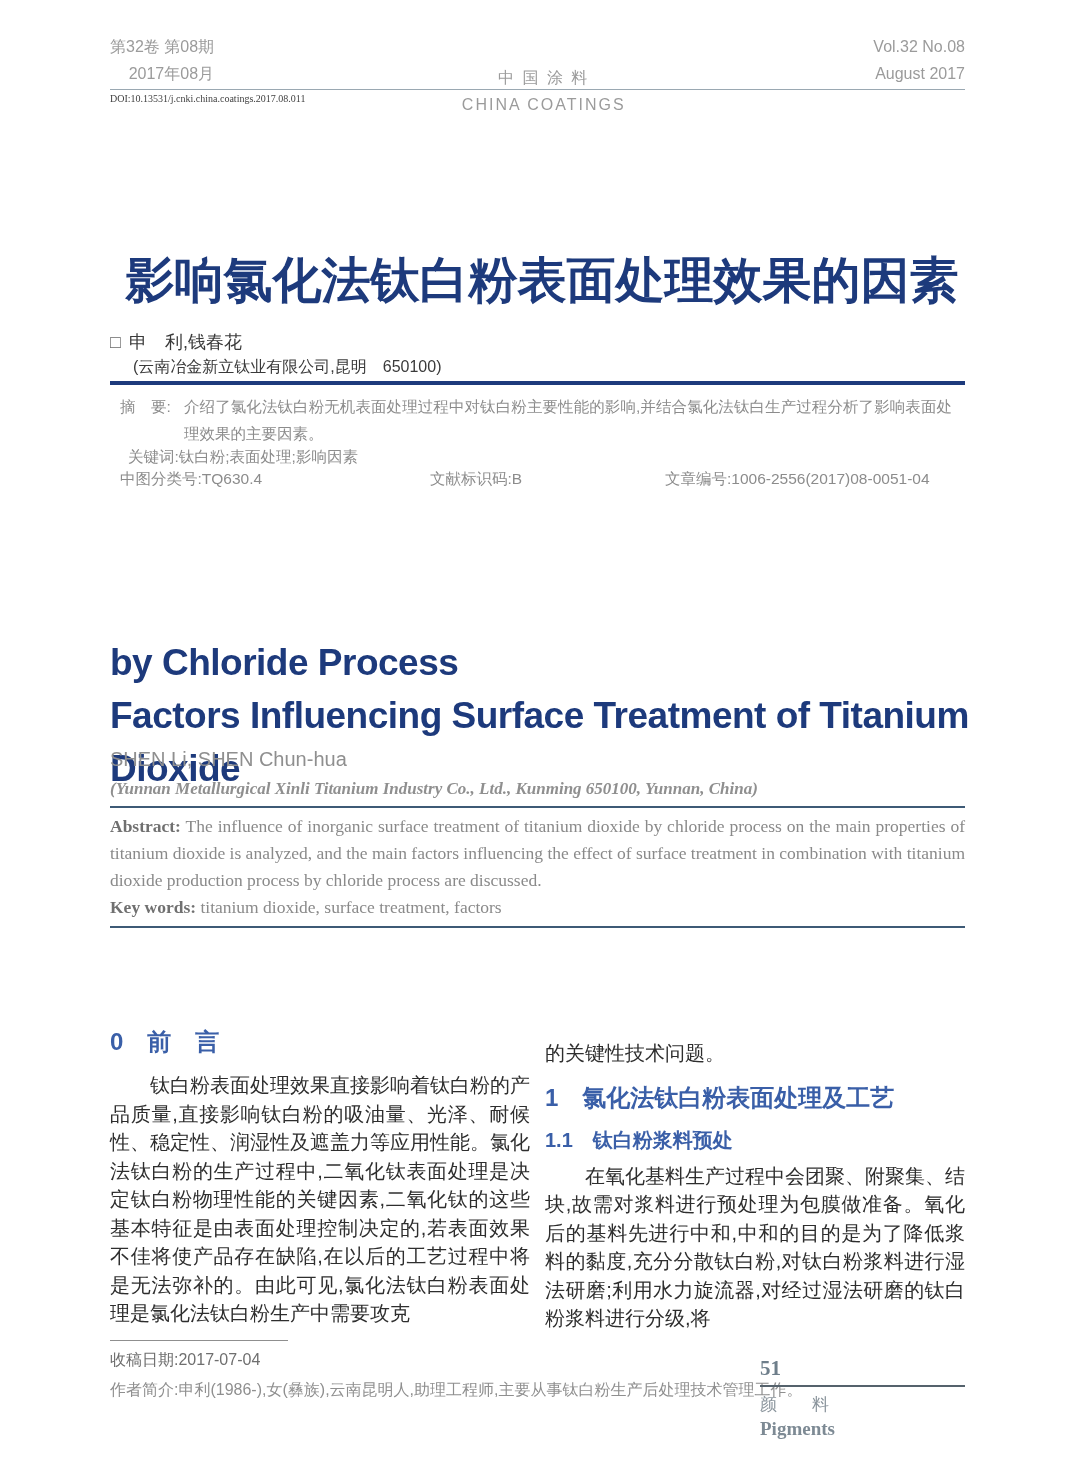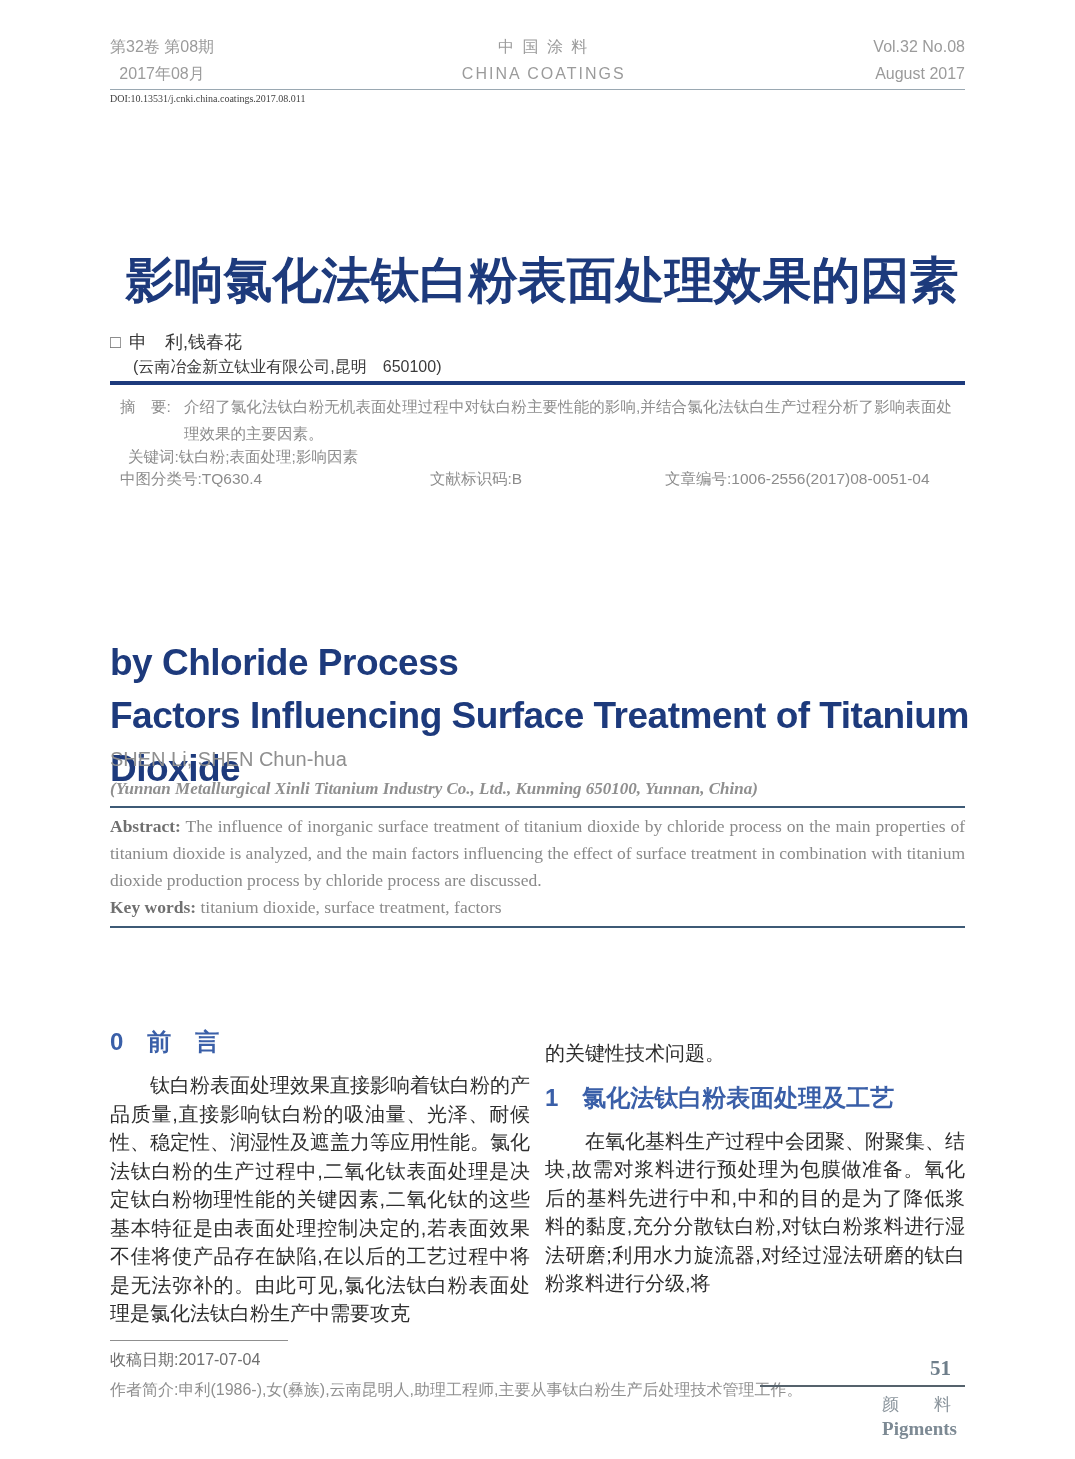--- a/index.html
+++ b/index.html
@@ -17,22 +17,22 @@
   
   .journal-header {
     position: absolute;
     top: 33px; left: 110px; width: 855px;
     display: flex;
     justify-content: space-between;
     color: #9b9b9b;
     font-size: 16px;
     line-height: 27px;
   }
-  .jh-col-left   { text-align: center;   }
-  .jh-col-center { text-align: center; letter-spacing: 2px; }
+  .jh-col-left   { text-align: right;   }
+  .jh-col-center { text-align: center; letter-spacing: 2px; margin-top: 31px; }
   .jh-col-right  { text-align: right;  }
   .header-rule {
     position: absolute;
     top: 89px; left: 110px; width: 855px; height: 1px;
     background: #9aa8b2;
   }
   .doi-line {
     position: absolute;
     top: 93px; left: 110px;
     font-family: "Liberation Serif", serif;
@@ -181,21 +181,21 @@
     background: #8f8f8f;
     margin-bottom: 9px;
   }
   .fn-received { color: #6f6f6f; margin-bottom: 9px; }
   .fn-bio      { color: #8f8f8f; }
 
   
   .page-footer {
     position: absolute;
     top: 1356px; right: 110px;
-    text-align: right;
+    text-align: left;
   }
   .pf-number {
     font-family: "Liberation Serif", serif;
     font-size: 21px;
     font-weight: bold;
     color: #6e7e8a;
     margin-right: 14px;
   }
   .pf-rule {
     width: 205px; height: 2px;
@@ -274,20 +274,21 @@
   <div class="abs-rule-bottom"></div>
 
   <div class="col-left">
     <h2 class="sec-h2">0　前　言</h2>
     <p class="body-text indent">钛白粉表面处理效果直接影响着钛白粉的产品质量,直接影响钛白粉的吸油量、光泽、耐候性、稳定性、润湿性及遮盖力等应用性能。氯化法钛白粉的生产过程中,二氧化钛表面处理是决定钛白粉物理性能的关键因素,二氧化钛的这些基本特征是由表面处理控制决定的,若表面效果不佳将使产品存在缺陷,在以后的工艺过程中将是无法弥补的。由此可见,氯化法钛白粉表面处理是氯化法钛白粉生产中需要攻克</p>
   </div>
 
   <div class="col-right">
     <p class="body-text cont-line">的关键性技术问题。</p>
     <h2 class="sec-h2">1　氯化法钛白粉表面处理及工艺</h2>
+    <h3 class="sec-h3">1.1　钛白粉浆料预处</h3>
     <p class="body-text indent">在氧化基料生产过程中会团聚、附聚集、结块,故需对浆料进行预处理为包膜做准备。氧化后的基料先进行中和,中和的目的是为了降低浆料的黏度,充分分散钛白粉,对钛白粉浆料进行湿法研磨;利用水力旋流器,对经过湿法研磨的钛白粉浆料进行分级,将</p>
   </div>
 
   <div class="footnote">
     <div class="footnote-rule"></div>
     <div class="fn-received">收稿日期:2017-07-04</div>
     <div class="fn-bio">作者简介:申利(1986-),女(彝族),云南昆明人,助理工程师,主要从事钛白粉生产后处理技术管理工作。</div>
   </div>
 
   <div class="page-footer">

